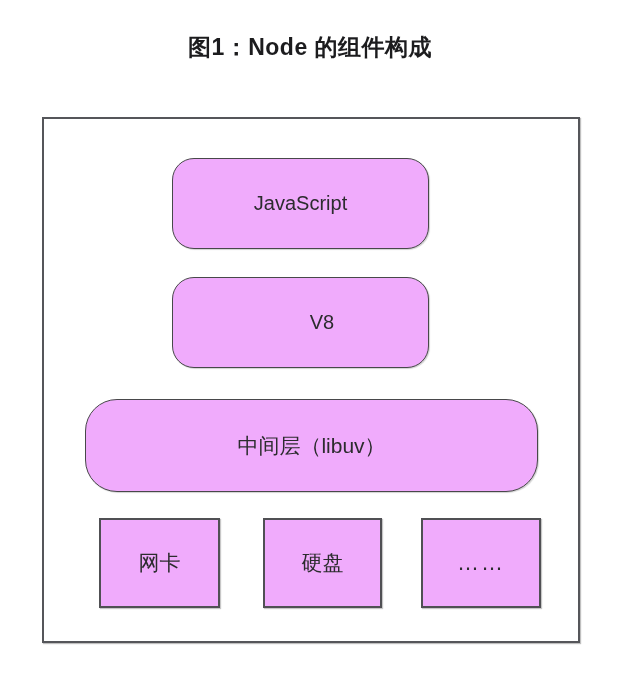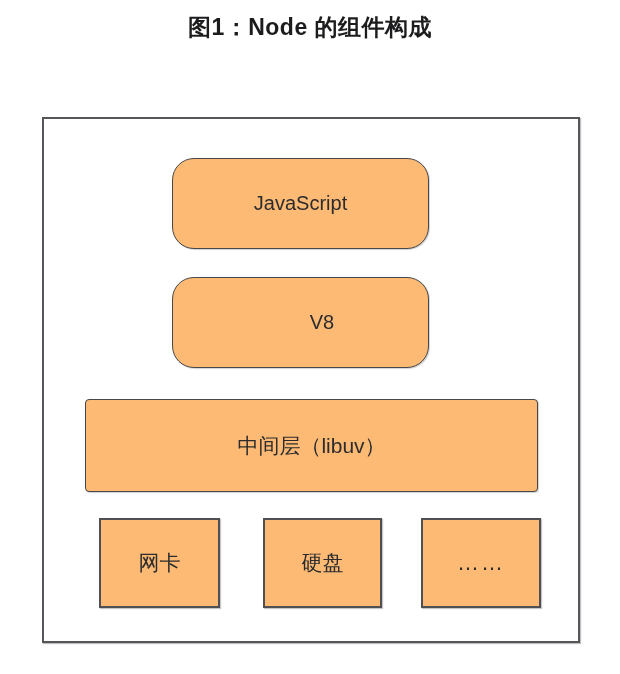--- a/index.html
+++ b/index.html
@@ -10,21 +10,21 @@
   .page {
     position: relative;
     width: 620px;
     height: 674px;
     background: #ffffff;
     font-family: "Liberation Sans", "DejaVu Sans", sans-serif;
     overflow: hidden;
   }
   .figure-title {
     position: absolute;
-    top: 12px;
+    top: 32px;
     left: 0;
     width: 100%;
     text-align: center;
     font-size: 23px;
     font-weight: 700;
     color: #1c1c1e;
     letter-spacing: 0.5px;
   }
   .frame {
     position: absolute;
@@ -36,35 +36,35 @@
     border: 2px solid #55565a;
     background: #ffffff;
     box-shadow: 1px 1px 1px rgba(0,0,0,0.25);
   }
   .box {
     position: absolute;
     box-sizing: border-box;
     display: flex;
     align-items: center;
     justify-content: center;
-    background: #fdba74;
+    background: #f0abfc;
     color: #2c2c2e;
   }
   .rounded {
     border: 1.5px solid #48484a;
     border-radius: 22px;
     box-shadow: 1px 1px 1px rgba(0,0,0,0.18);
   }
   .square {
     border: 2px solid #505054;
     box-shadow: 1px 1px 1px rgba(0,0,0,0.22);
   }
   .box-js   { left: 128px; top: 39px;  width: 257px; height: 91px; font-size: 20px; }
   .box-v8   { left: 128px; top: 158px; width: 257px; height: 91px; font-size: 20px; padding-left: 43px; }
-  .box-mid  { left: 41px;  top: 280px; width: 453px; height: 93px; font-size: 21px; border-radius: 4px; }
+  .box-mid  { left: 41px;  top: 280px; width: 453px; height: 93px; font-size: 21px; border-radius: 32px; }
   .box-nic  { left: 55px;  top: 399px; width: 121px; height: 90px; font-size: 21px; }
   .box-disk { left: 219px; top: 399px; width: 119px; height: 90px; font-size: 21px; }
   .box-more { left: 377px; top: 399px; width: 120px; height: 90px; font-size: 22px; letter-spacing: 2px; }
 </style>
 </head>
 <body>
 
 <div class="page">
 
   <div class="figure-title">图1：Node 的组件构成</div>

